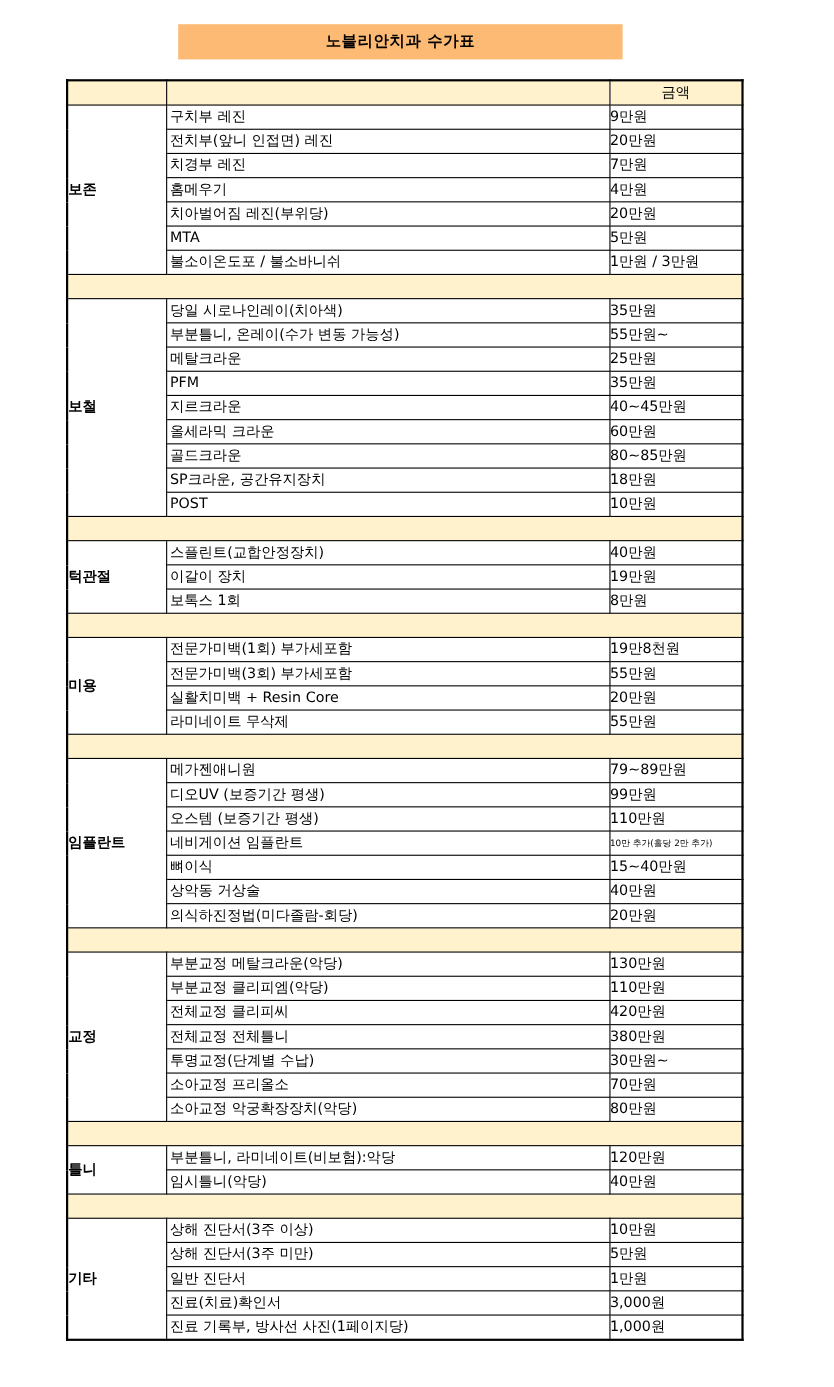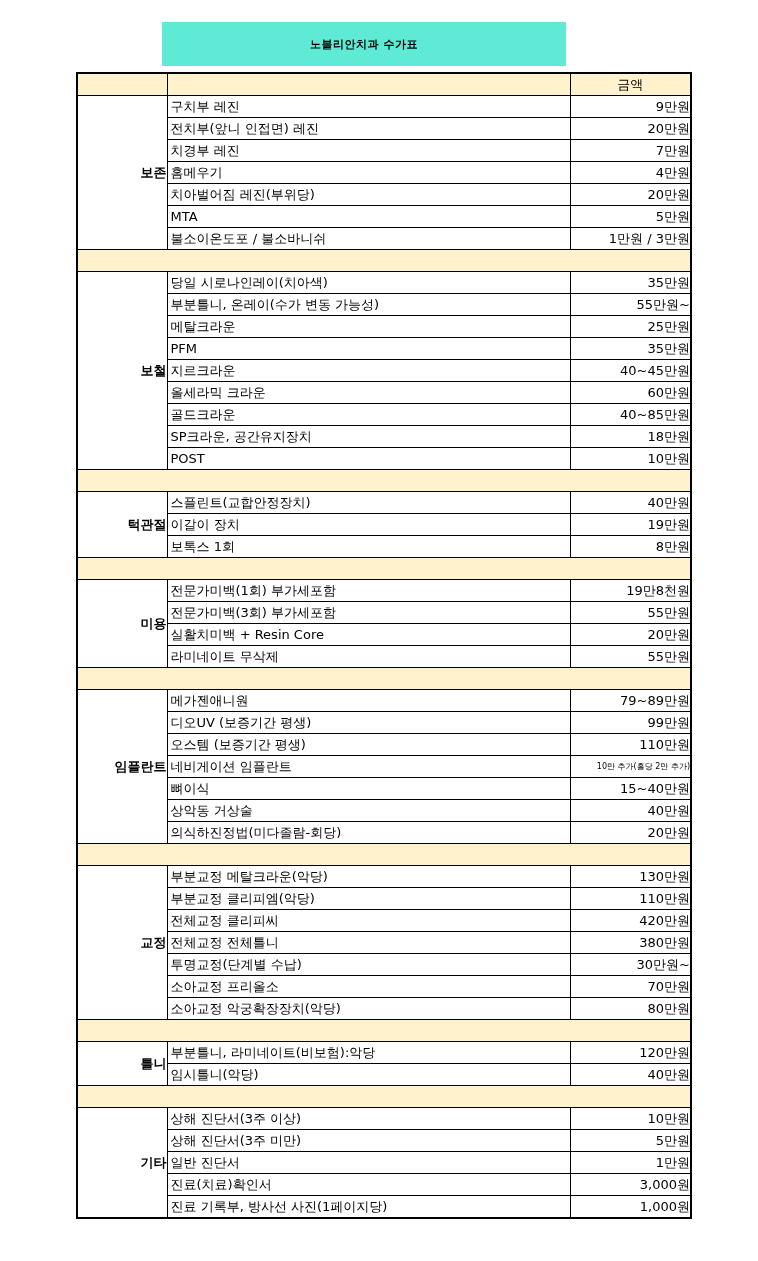--- a/index.html
+++ b/index.html
@@ -1,38 +1,38 @@
 <!DOCTYPE html>
 <html><head>
   <meta charset="utf-8">
   <style>
     html, body { margin: 0; padding: 0; background: #ffffff; }
     body { width: 758px; height: 1261px; position: relative; font-family: "DejaVu Sans", "Liberation Sans", sans-serif; color: #000; }
     .title {
-      position: absolute; left: 162px; top: 22px; width: 404px; height: 44px;
-      background: #5eead4; display: flex; align-items: center; justify-content: center;
-      font-size: 11px; font-weight: bold; letter-spacing: 0.5px;
+      position: absolute; left: 162px; top: 22px; width: 404px; height: 32px;
+      background: #fdba74; display: flex; align-items: center; justify-content: center;
+      font-size: 14px; font-weight: bold; letter-spacing: 0.5px;
     }
     table.fees {
-      position: absolute; left: 76px; top: 72px; width: 614px;
+      position: absolute; left: 60px; top: 72px; width: 614px;
       border-collapse: collapse; border: 2px solid #000; table-layout: fixed;
     }
     table.fees td {
       border: 1px solid #000; height: 21px; padding: 0; font-size: 13px;
       line-height: 21px; white-space: nowrap; overflow: hidden;
     }
     col.c1 { width: 90px; }
     col.c2 { width: 403px; }
     col.c3 { width: 121px; }
     tr.header td { background: #fff2cc; height: 21px; }
     tr.header td.price-h { text-align: center; }
     tr.spacer td { background: #fff2cc; height: 21px; border-left: none; border-right: none; }
-    td.cat { text-align: right; font-weight: bold; vertical-align: middle; background: #fff; }
+    td.cat { text-align: left; font-weight: bold; vertical-align: middle; background: #fff; }
     td.item { padding-left: 3px !important; }
-    td.price { text-align: right; }
+    td.price { text-align: left; }
     td.price.small { font-size: 8px; }
   </style>
 </head>
 <body>
 
 <div class="title">노블리안치과 수가표</div>
 
 <table class="fees">
   <colgroup>
       <col class="c1">
@@ -97,21 +97,21 @@
       <tr>
         <td class="item">지르크라운</td>
         <td class="price">40~45만원</td>
       </tr>
       <tr>
         <td class="item">올세라믹 크라운</td>
         <td class="price">60만원</td>
       </tr>
       <tr>
         <td class="item">골드크라운</td>
-        <td class="price">40~85만원</td>
+        <td class="price">80~85만원</td>
       </tr>
       <tr>
         <td class="item">SP크라운, 공간유지장치</td>
         <td class="price">18만원</td>
       </tr>
       <tr>
         <td class="item">POST</td>
         <td class="price">10만원</td>
       </tr>
       <tr class="spacer">

